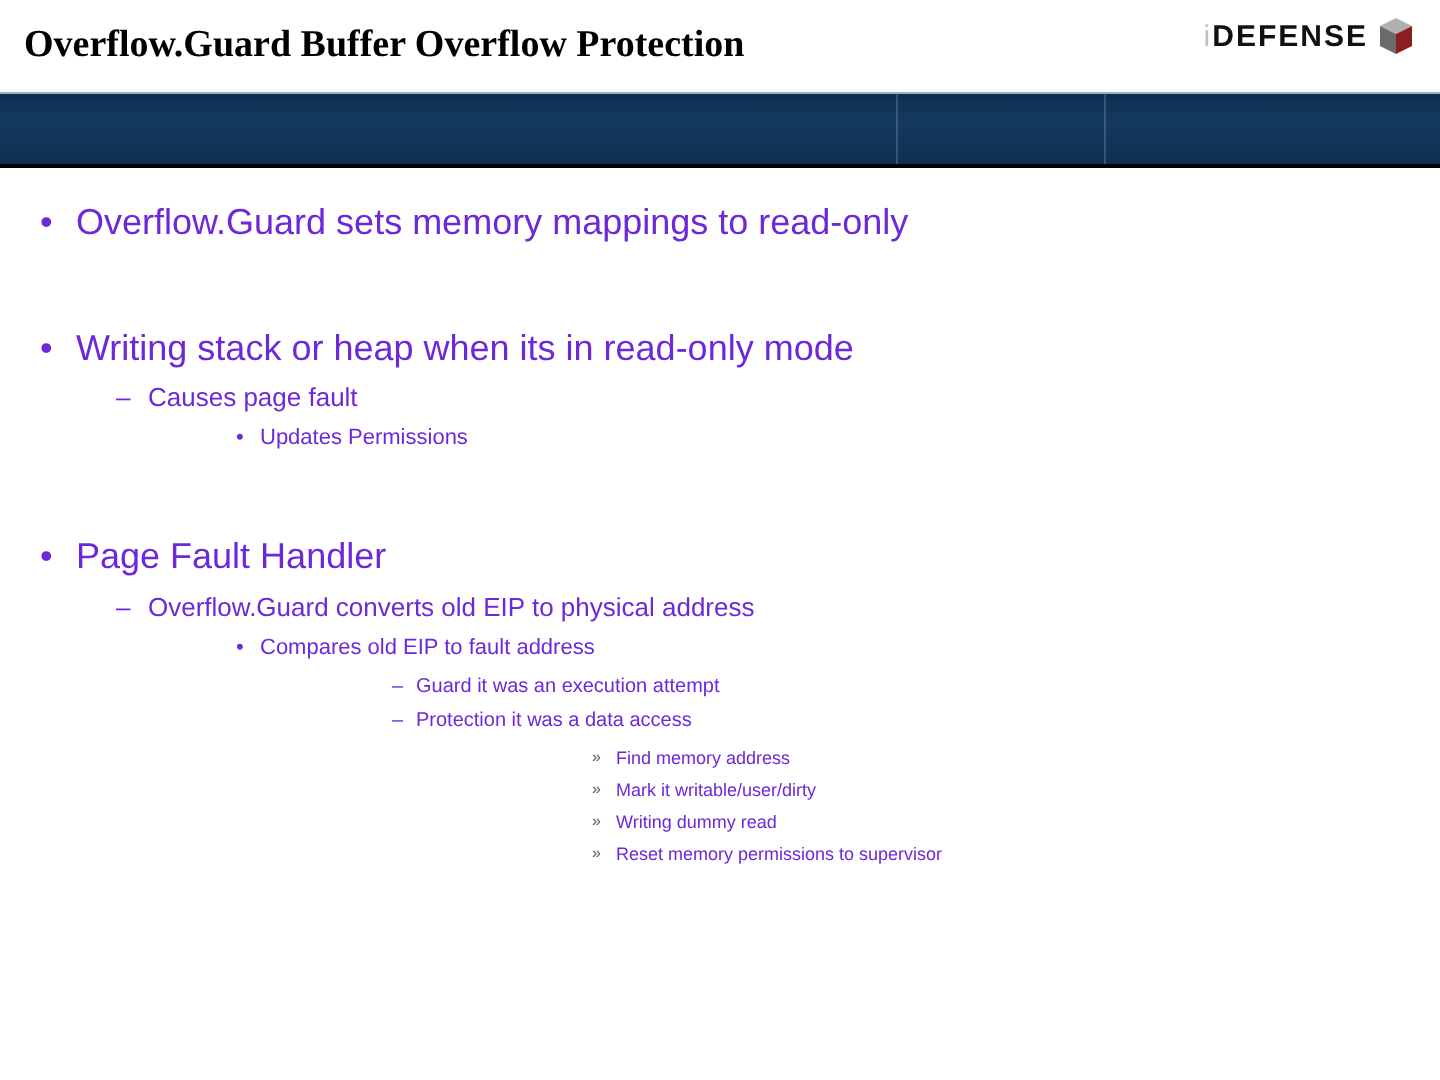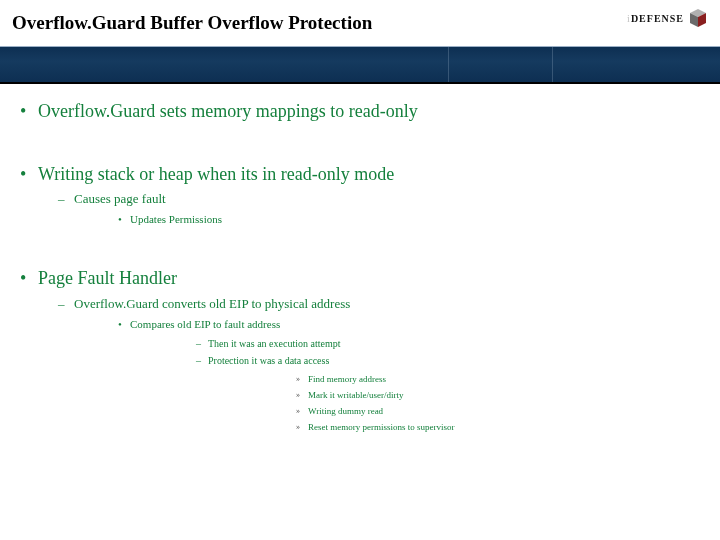--- a/index.html
+++ b/index.html
@@ -5,25 +5,25 @@
   * { margin: 0; padding: 0; box-sizing: border-box; }
   html, body { width: 720px; height: 540px; background: #fff; font-family: Georgia, 'Times New Roman', serif; color: #000; }
   .slide { width: 720px; height: 540px; position: relative; overflow: hidden; background: #fff; }
   .titlebar { position: absolute; left: 0; top: 0; width: 720px; height: 46px; background: #fff; display: flex; align-items: center; }
   .titlebar h1 { font-size: 19px; font-weight: 600; padding-left: 12px; font-family: Georgia, serif; }
   .bluebar { position: absolute; left: 0; top: 46px; width: 720px; height: 38px; background: linear-gradient(#0d2f52 0%, #153a5f 40%, #0d2f52 100%); border-top: 1px solid #9bb0c6; border-bottom: 2px solid #000; }
   .bluebar::before, .bluebar::after { content: ""; position: absolute; top: 0; bottom: 0; width: 1px; background: rgba(170,190,210,0.25); }
   .bluebar::before { left: 448px; }
   .bluebar::after { left: 552px; }
   .logo { position: absolute; right: 12px; top: 8px; display: flex; align-items: center; gap: 4px; z-index: 5; }
-  .logo-text { font-family: Liberation Serif, serif; font-weight: 700; font-size: 10px; letter-spacing: 1px; color: #111; }
+  .logo-text { font-family: Liberation Sans, sans-serif; font-weight: 700; font-size: 15px; letter-spacing: 1px; color: #111; }
   .logo-text .light { color: #c0c0c0; font-weight: 400; }
   .logo-cube { width: 20px; height: 20px; position: relative; }
   .logo-cube svg { width: 20px; height: 20px; display: block; }
-  .content { position: absolute; left: 20px; top: 100px; width: 680px; font-family: Liberation Serif, serif; color: #15803d; }
+  .content { position: absolute; left: 20px; top: 100px; width: 680px; font-family: Liberation Sans, sans-serif; color: #6d28d9; }
   ul { list-style: none; }
   li { line-height: 1.25; }
   .lvl1 > li { font-size: 18px; margin-bottom: 22px; padding-left: 18px; position: relative; }
   .lvl1 > li::before { content: "•"; position: absolute; left: 0; font-size: 18px; }
   .lvl2 { }
   .lvl2 > li { font-size: 13px; margin: 6px 0 6px 0; padding-left: 36px; position: relative; }
   .lvl2 > li::before { content: "–"; position: absolute; left: 20px; font-size: 13px; }
   .lvl3 { margin-top: 6px; }
   .lvl3 > li { font-size: 11px; margin: 6px 0; padding-left: 56px; position: relative; }
   .lvl3 > li::before { content: "•"; position: absolute; left: 44px; font-size: 11px; }
@@ -75,21 +75,21 @@
 
       <li>
         <span>Page Fault Handler</span>
         <ul class="lvl2">
           <li>
             <span>Overflow.Guard converts old EIP to physical address</span>
             <ul class="lvl3">
               <li>
                 <span>Compares old EIP to fault address</span>
                 <ul class="lvl4">
-                  <li><span>Then it was an execution attempt</span></li>
+                  <li><span>Guard it was an execution attempt</span></li>
                   <li>
                     <span>Protection it was a data access</span>
                     <ul class="lvl5">
                       <li><span>Find memory address</span></li>
                       <li><span>Mark it writable/user/dirty</span></li>
                       <li><span>Writing dummy read</span></li>
                       <li><span>Reset memory permissions to supervisor</span></li>
                     </ul>
                   </li>
                 </ul>

